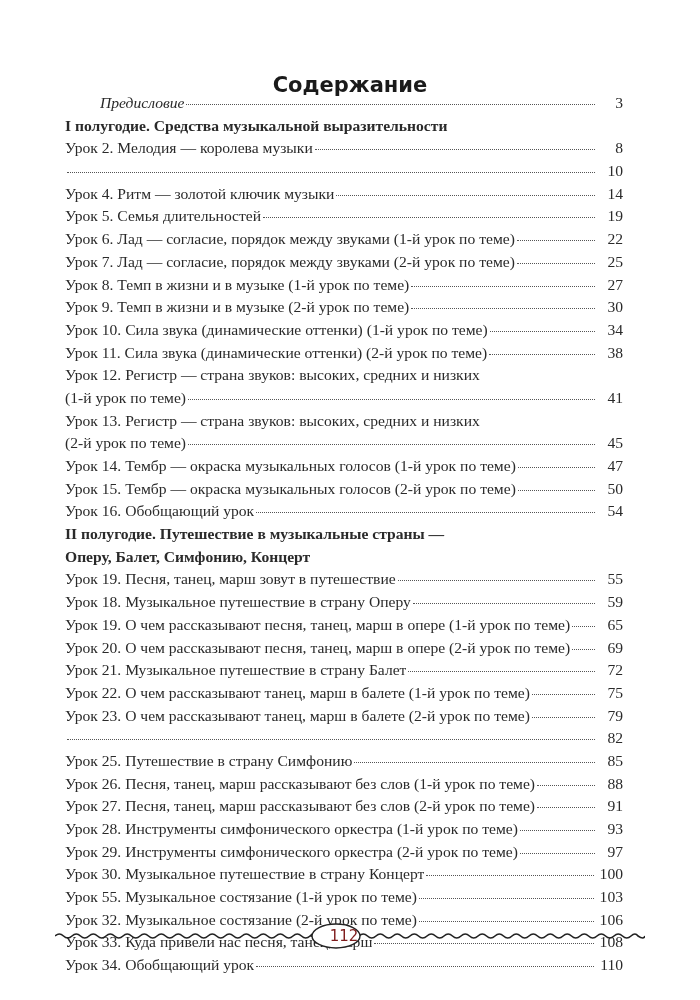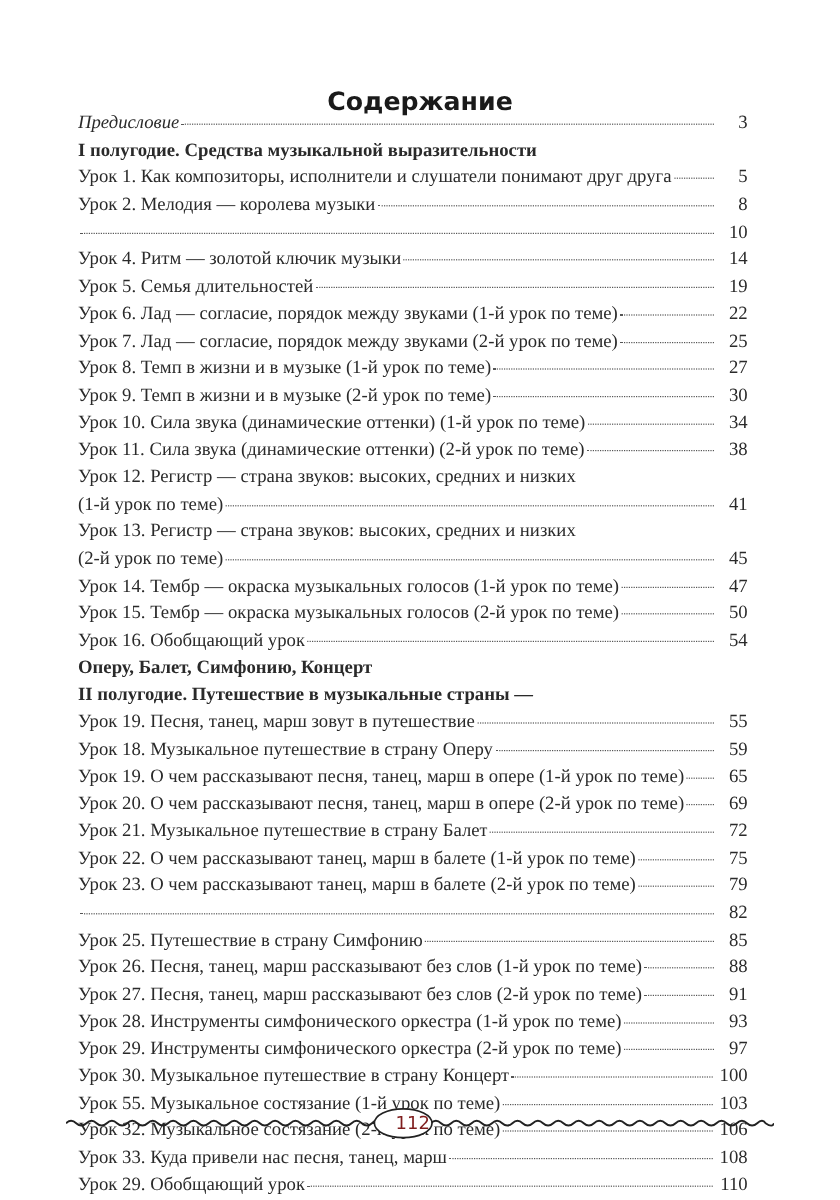--- a/index.html
+++ b/index.html
@@ -13,21 +13,21 @@
     position: absolute; left: 65px; top: 92px; width: 558px;
     font-family: "Liberation Serif", serif; font-size: 15.6px; color: #2a2a2a;
   }
   .row { display: flex; align-items: baseline; height: 22.7px; line-height: 22.7px; white-space: nowrap; }
   .row .label { flex: 0 1 auto; overflow: hidden; }
   .row .dots {
     flex: 1 1 auto; margin: 0 6px 0 2px; height: 1px; align-self: baseline;
     border-bottom: 1.5px dotted #555; position: relative; top: -3px; min-width: 6px;
   }
   .row .page-num { flex: 0 0 auto; min-width: 22px; text-align: right; }
-  .row.italic .label { font-style: italic; }
+  .row.italic .label { font-style: italic; margin-left: 35px; }
   .section {
     text-align: left; font-weight: bold; height: 22.7px; line-height: 22.7px;
     white-space: nowrap;
   }
   .spacer { height: 11px; }
   .footer { position: absolute; left: 55px; top: 918px; width: 590px; height: 36px; }
   .footer svg { display: block; }
   .footer-num {
     position: absolute; left: 264px; top: 8px; width: 50px; text-align: center;
     font-family: "DejaVu Sans", sans-serif; font-size: 15px; color: #7f1d1d; line-height: 20px;
@@ -41,25 +41,20 @@
 
   <div class="toc" id="toc">
     <div class="row italic">
       <span class="label">Предисловие</span>
       <span class="dots"></span>
       <span class="page-num">3</span>
     </div>
     <div id="sections-container">
         <div class="section">I полугодие. Средства музыкальной выразительности</div>
         <div class="row">
-          <span class="label">Урок 1. Как композиторы, исполнители и слушатели понимают друг друга</span>
-          <span class="dots"></span>
-          <span class="page-num">5</span>
-        </div>
-        <div class="row">
           <span class="label">Урок 2. Мелодия — королева музыки</span>
           <span class="dots"></span>
           <span class="page-num">8</span>
         </div>
         <div class="row">
           <span class="dots"></span>
           <span class="page-num">10</span>
         </div>
         <div class="row">
           <span class="label">Урок 4. Ритм — золотой ключик музыки</span>
@@ -125,22 +120,22 @@
         <div class="row">
           <span class="label">Урок 15. Тембр — окраска музыкальных голосов (2-й урок по теме)</span>
           <span class="dots"></span>
           <span class="page-num">50</span>
         </div>
         <div class="row">
           <span class="label">Урок 16. Обобщающий урок</span>
           <span class="dots"></span>
           <span class="page-num">54</span>
         </div>
+        <div class="section">II полугодие. Путешествие в музыкальные страны —</div>
         <div class="section">Оперу, Балет, Симфонию, Концерт</div>
-        <div class="section">II полугодие. Путешествие в музыкальные страны —</div>
         <div class="row">
           <span class="label">Урок 19. Песня, танец, марш зовут в путешествие</span>
           <span class="dots"></span>
           <span class="page-num">55</span>
         </div>
         <div class="row">
           <span class="label">Урок 18. Музыкальное путешествие в страну Оперу</span>
           <span class="dots"></span>
           <span class="page-num">59</span>
         </div>
@@ -212,21 +207,21 @@
           <span class="label">Урок 32. Музыкальное состязание (2-й урок по теме)</span>
           <span class="dots"></span>
           <span class="page-num">106</span>
         </div>
         <div class="row">
           <span class="label">Урок 33. Куда привели нас песня, танец, марш</span>
           <span class="dots"></span>
           <span class="page-num">108</span>
         </div>
         <div class="row">
-          <span class="label">Урок 29. Обобщающий урок</span>
+          <span class="label">Урок 34. Обобщающий урок</span>
           <span class="dots"></span>
           <span class="page-num">110</span>
         </div>
       </div>
     <div class="spacer"></div>
 
   </div>
 
   <div class="footer">
     <svg width="590" height="36" viewBox="0 0 590 36">

